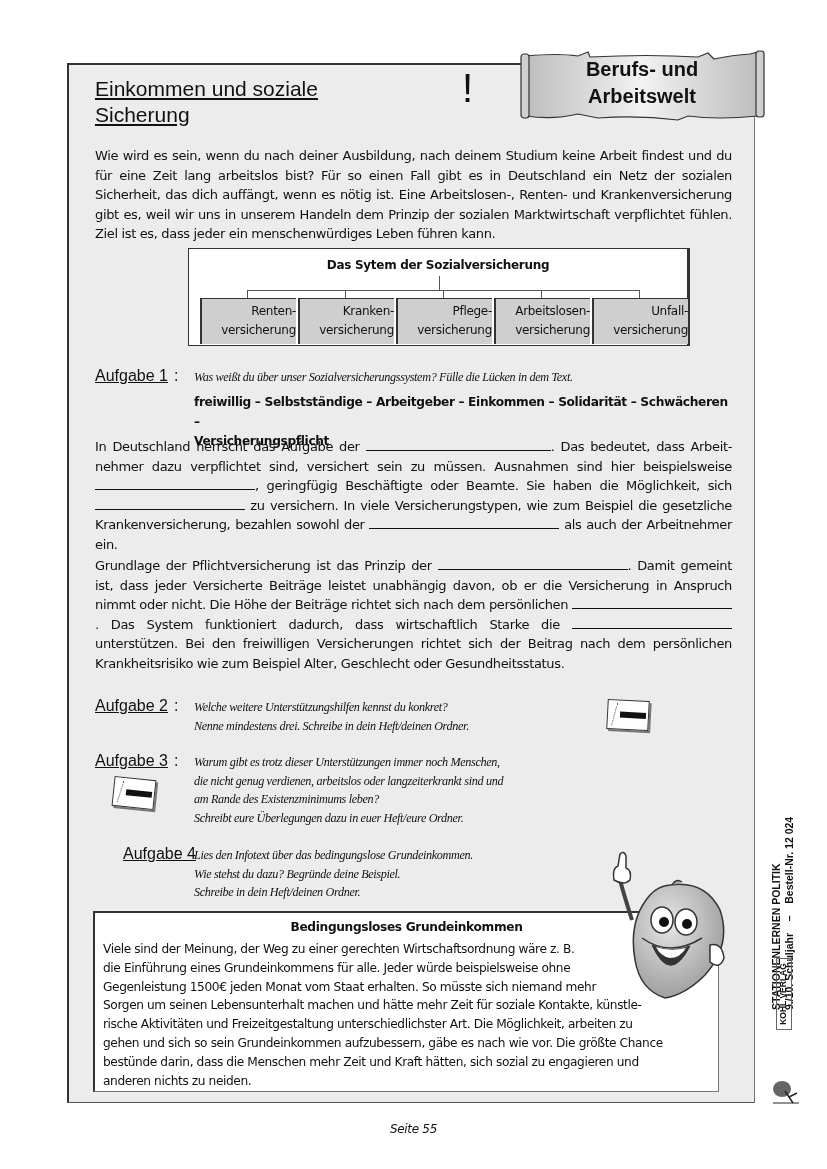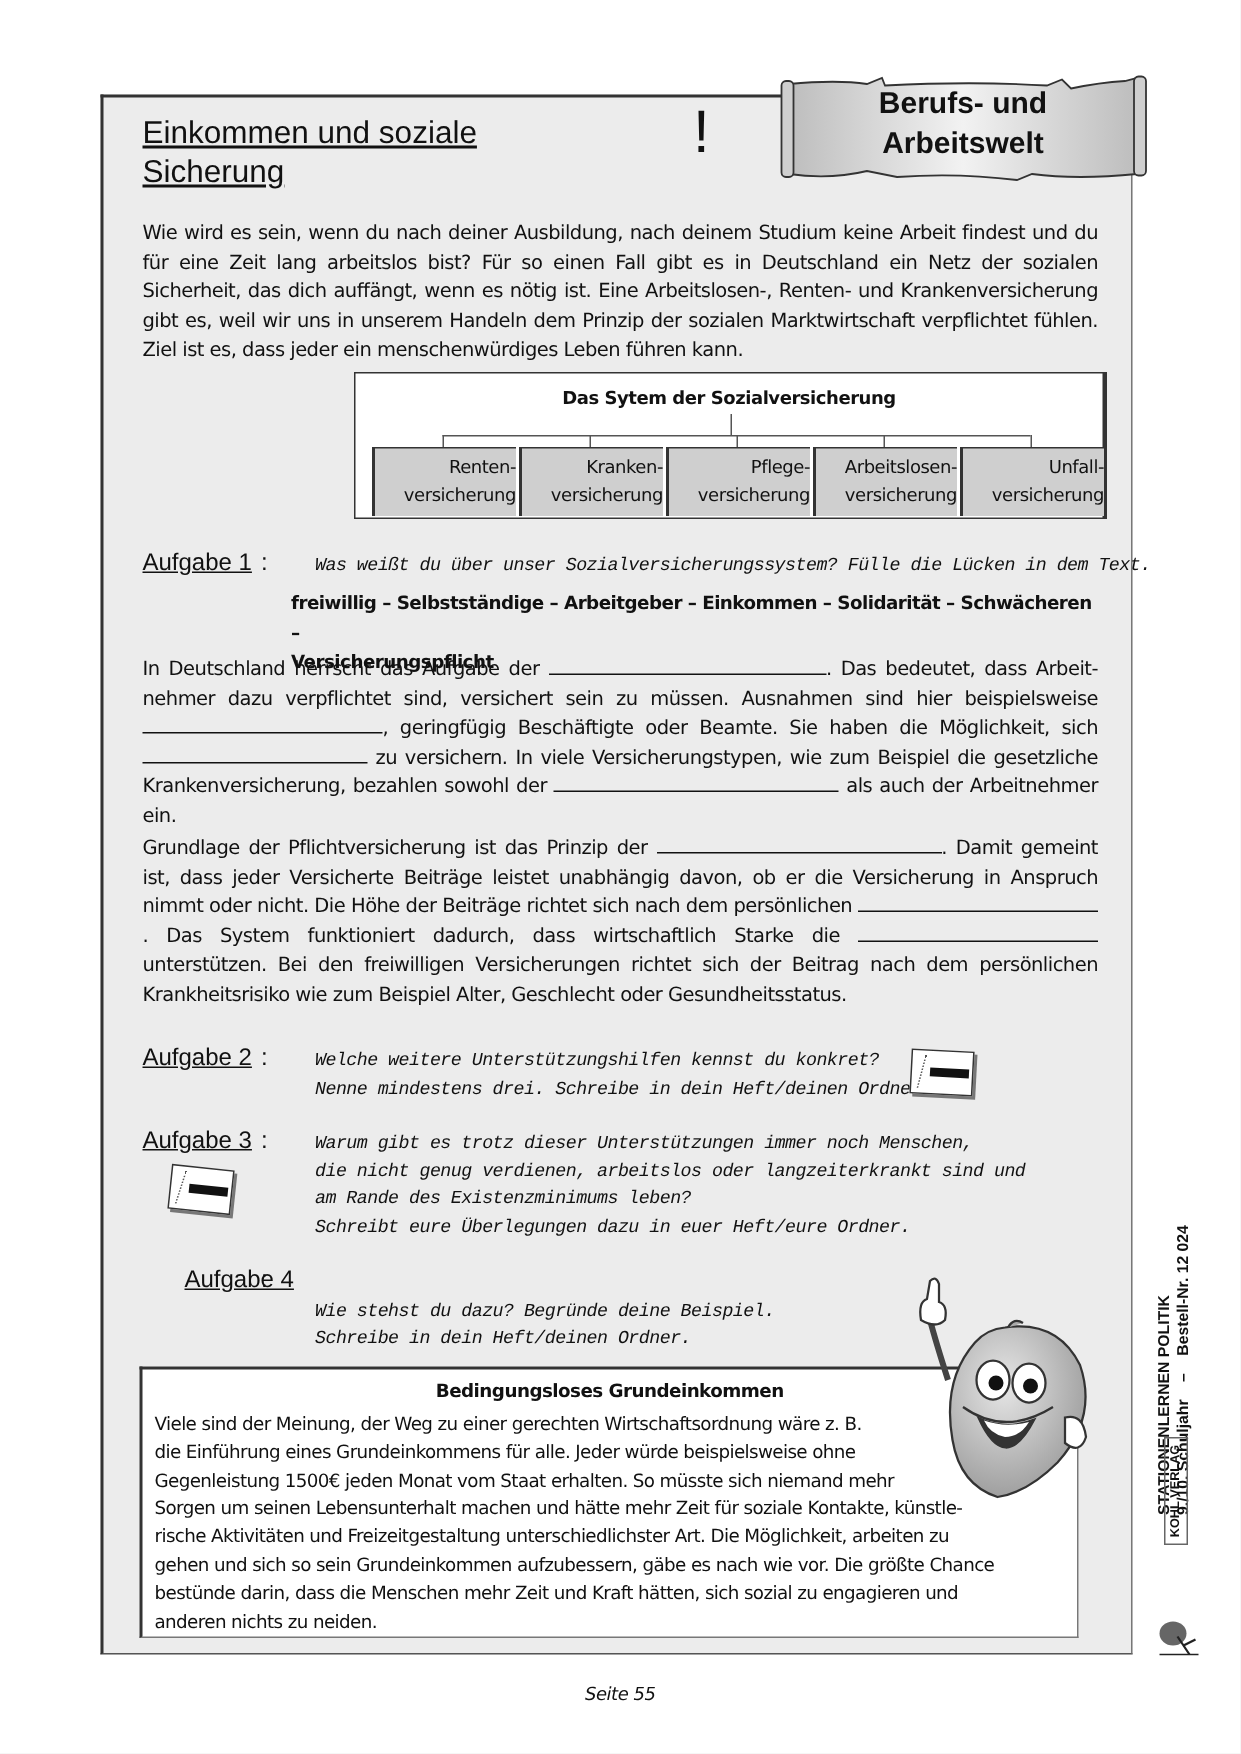--- a/index.html
+++ b/index.html
@@ -11,32 +11,32 @@
   .title { position:absolute; left:95px; top:76px; font-size:21px; line-height:26px;
            text-decoration:underline; font-family:"Liberation Sans", sans-serif; color:#111; }
   .exclaim { position:absolute; left:462px; top:66px; font-size:40px; line-height:44px; font-weight:normal; }
   .banner { position:absolute; left:518px; top:50px; width:248px; height:72px; }
   .banner-text { position:absolute; left:0; top:6px; width:100%; text-align:center;
                  font-weight:bold; font-size:20px; line-height:27px; color:#111; }
   .para { position:absolute; left:95px; width:637px; font-family:"DejaVu Sans", sans-serif;
           font-size:13px; line-height:19.5px; text-align:justify; color:#111; letter-spacing:-0.35px; }
   .intro { top:146px; }
   .orgchart { position:absolute; left:188px; top:248px; width:502px; height:98px;
-              background:#fff; border:1.5px solid #333; border-right:3px solid #333; box-sizing:border-box;margin-left:48px; }
+              background:#fff; border:1.5px solid #333; border-right:3px solid #333; box-sizing:border-box; }
   .org-title { position:absolute; left:0; top:9px; width:100%; text-align:center;
                font-family:"DejaVu Sans", sans-serif; font-weight:bold; font-size:12px; letter-spacing:-0.3px; }
   .org-box { position:absolute; top:49px; width:96px; height:46px; background:#cfcfcf;
              border-left:2px solid #333; border-top:1.5px solid #333; box-sizing:border-box;
              font-family:"DejaVu Sans", sans-serif; font-size:12px; line-height:19px;
              text-align:right; padding-top:3px; letter-spacing:-0.3px; }
   .org-line { position:absolute; background:#555; }
   .task-label { position:absolute; left:95px; font-weight:normal; font-size:16px; text-decoration:underline;
                 font-family:"Liberation Sans", sans-serif; }
   .task-colon { position:absolute; font-size:16px; }
-  .task-text { position:absolute; left:210px; font-family:Liberation Mono, monospace; font-style:italic;
+  .task-text { position:absolute; left:194px; font-family:Liberation Serif, serif; font-style:italic;
                font-size:12.2px; line-height:18.5px; letter-spacing:-0.35px; }
   .wordbank { position:absolute; left:194px; top:393px; width:540px; font-family:"DejaVu Sans", sans-serif;
               font-weight:bold; font-size:12.2px; line-height:19.5px; letter-spacing:-0.35px; }
   .cloze { top:437px; }
   .cloze2 { top:556px; }
   .blank { display:inline-block; border-bottom:1px solid #111; height:12px; vertical-align:baseline; }
   .note-icon { position:absolute; width:40px; height:28px; background:#fff; border:1.5px solid #333;
                box-shadow:2px 2px 0 #777; transform:rotate(3deg); }
   .note-icon .bar { position:absolute; left:12px; top:11px; width:26px; height:6px; background:#111; }
   .note-icon .dots { position:absolute; left:6px; top:3px; width:6px; height:22px; border-left:1px dotted #555;
@@ -169,21 +169,21 @@
   <span>Schreibt eure Überlegungen dazu in euer Heft/eure Ordner.</span>
 </div>
 <div class="note-icon" style="left:113px;top:778px;transform:rotate(6deg);">
   <div class="dots"></div>
     <div class="bar"></div>
 </div>
 
 <div class="task-label" style="top:845px;margin-left:28px;">Aufgabe 4</div>
 <div class="task-colon" style="left:174px;top:845px;">:</div>
 <div class="task-text" style="top:846px;">
-  <br>
+  <span>Lies den Infotext über das bedingungslose Grundeinkommen.</span><br>
   <span>Wie stehst du dazu? Begründe deine Beispiel.</span><br>
   <span>Schreibe in dein Heft/deinen Ordner.</span>
 </div>
 
 <div class="infobox">
   <div class="info-title">Bedingungsloses Grundeinkommen</div>
   <div class="info-text">
     <span class="info-line">Viele sind der Meinung, der Weg zu einer gerechten Wirtschaftsordnung wäre z. B.</span>
     <span class="info-line">die Einführung eines Grundeinkommens für alle. Jeder würde beispielsweise ohne</span>
     <span class="info-line">Gegenleistung 1500€ jeden Monat vom Staat erhalten. So müsste sich niemand mehr</span>

